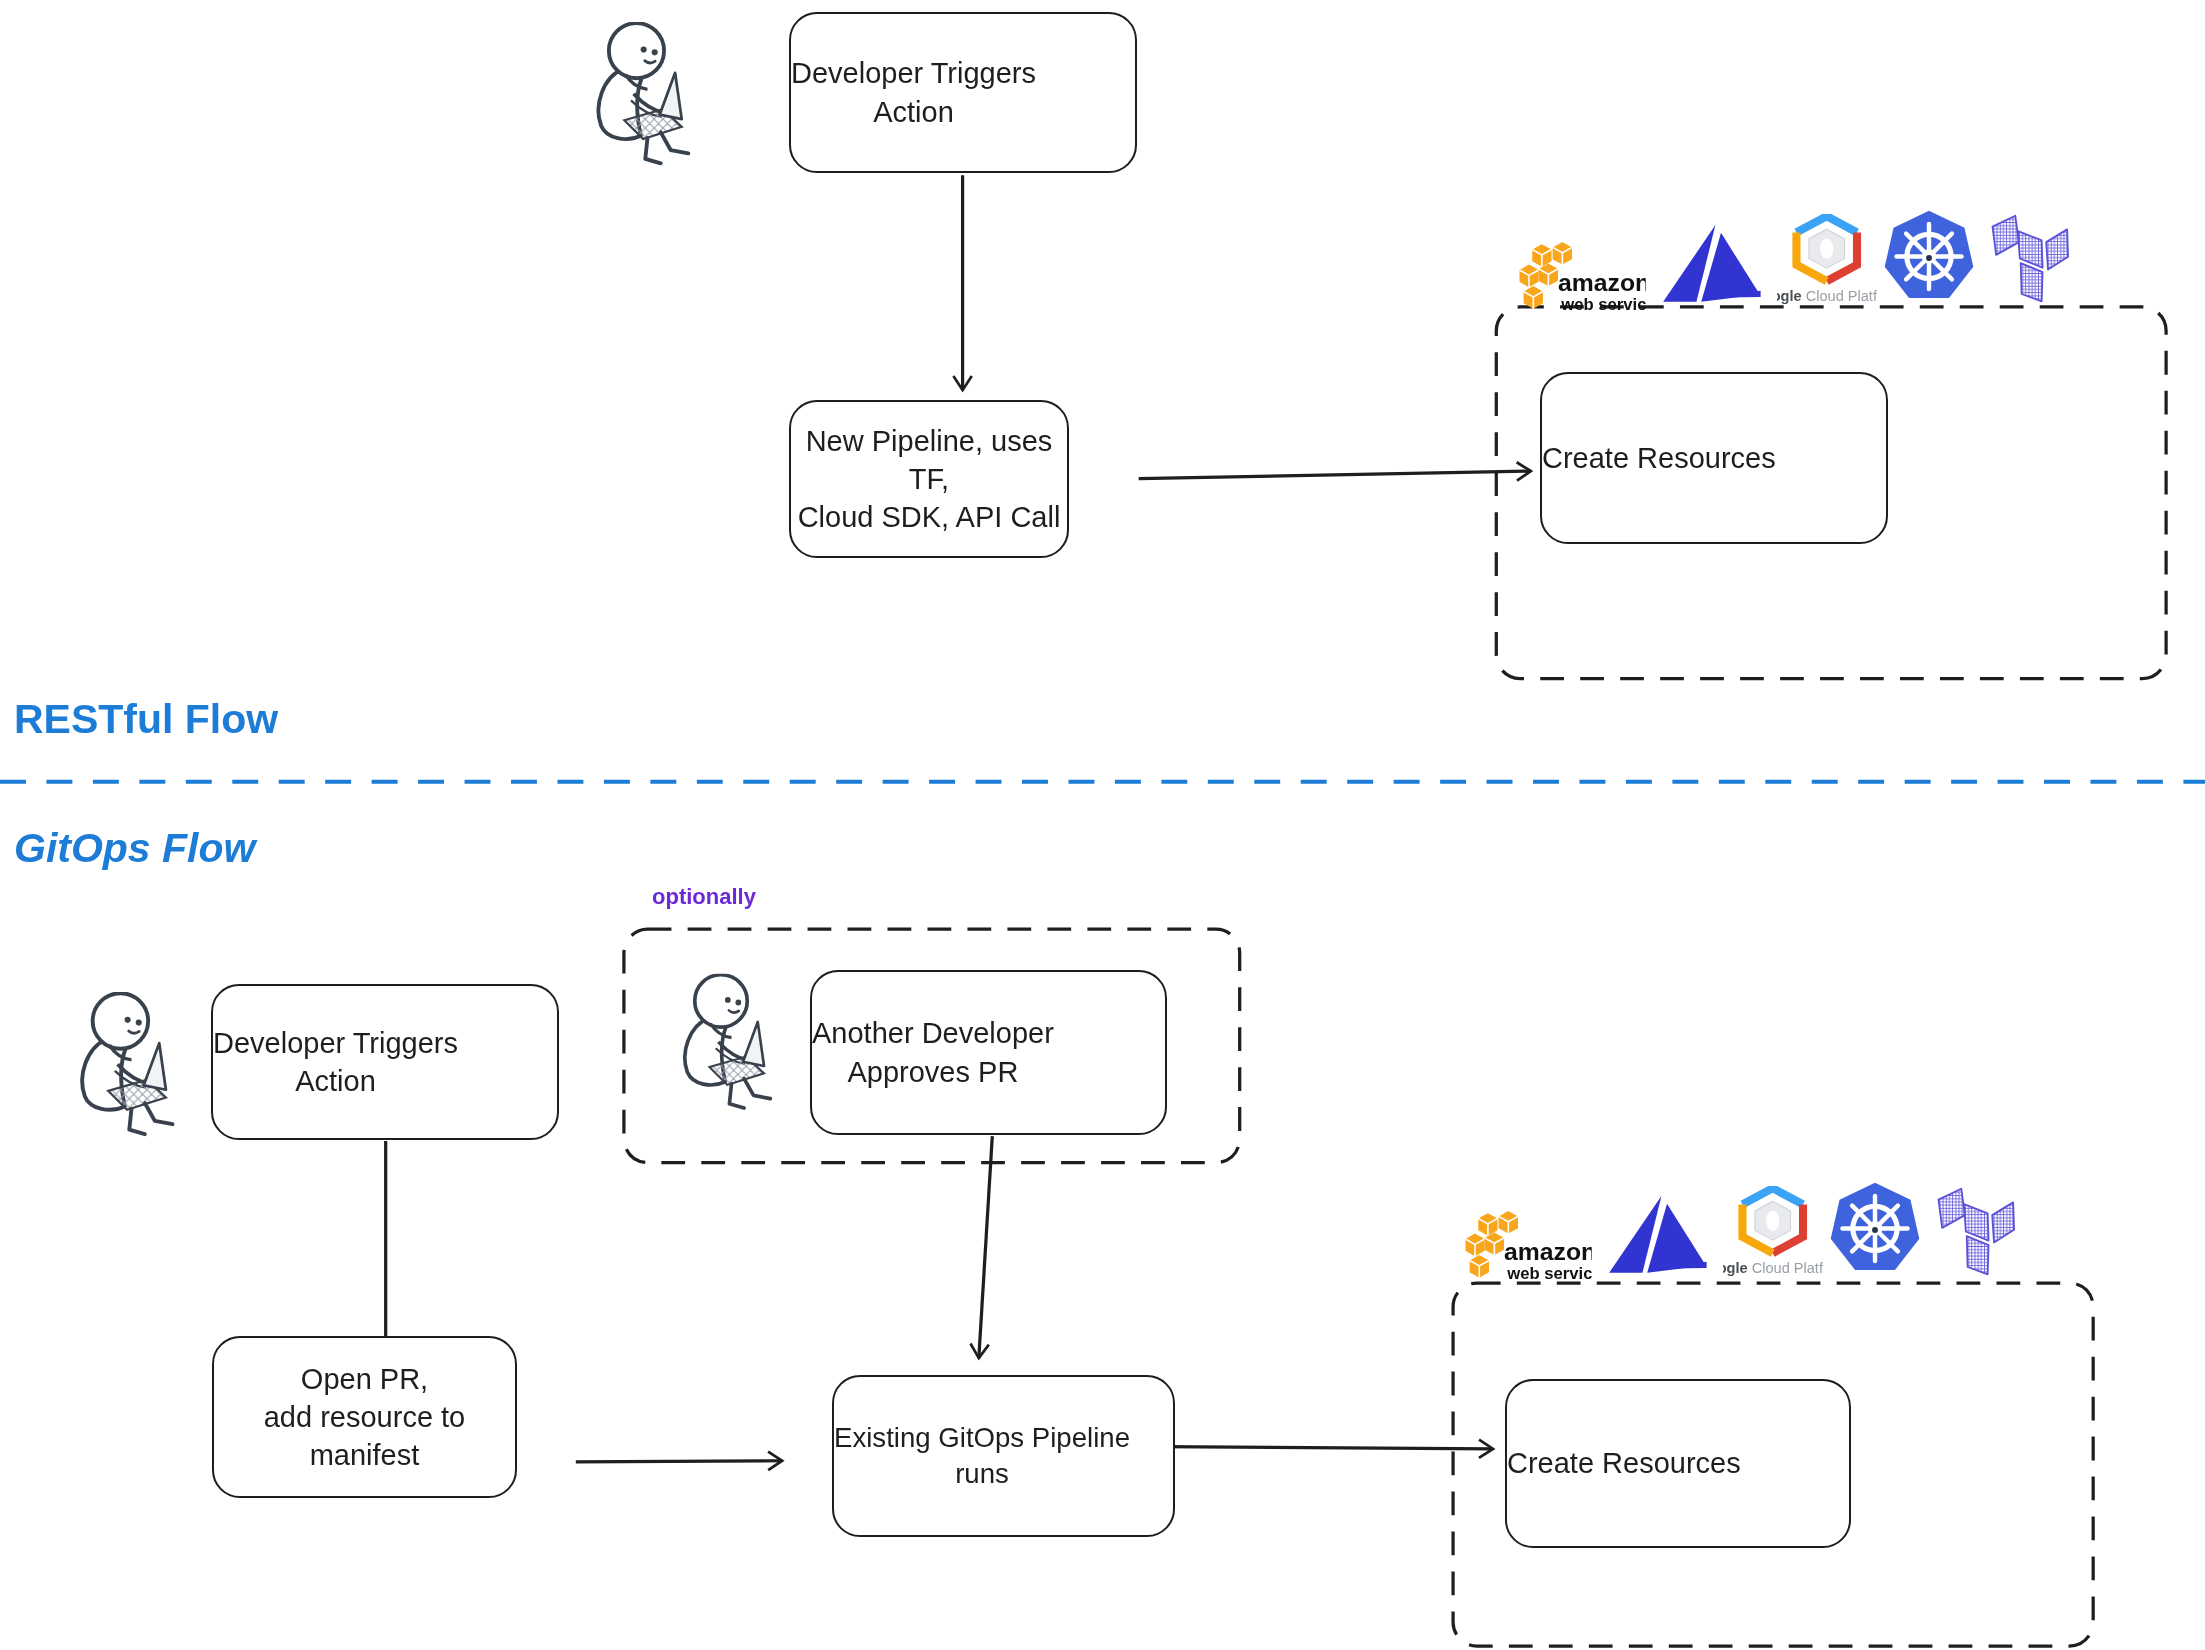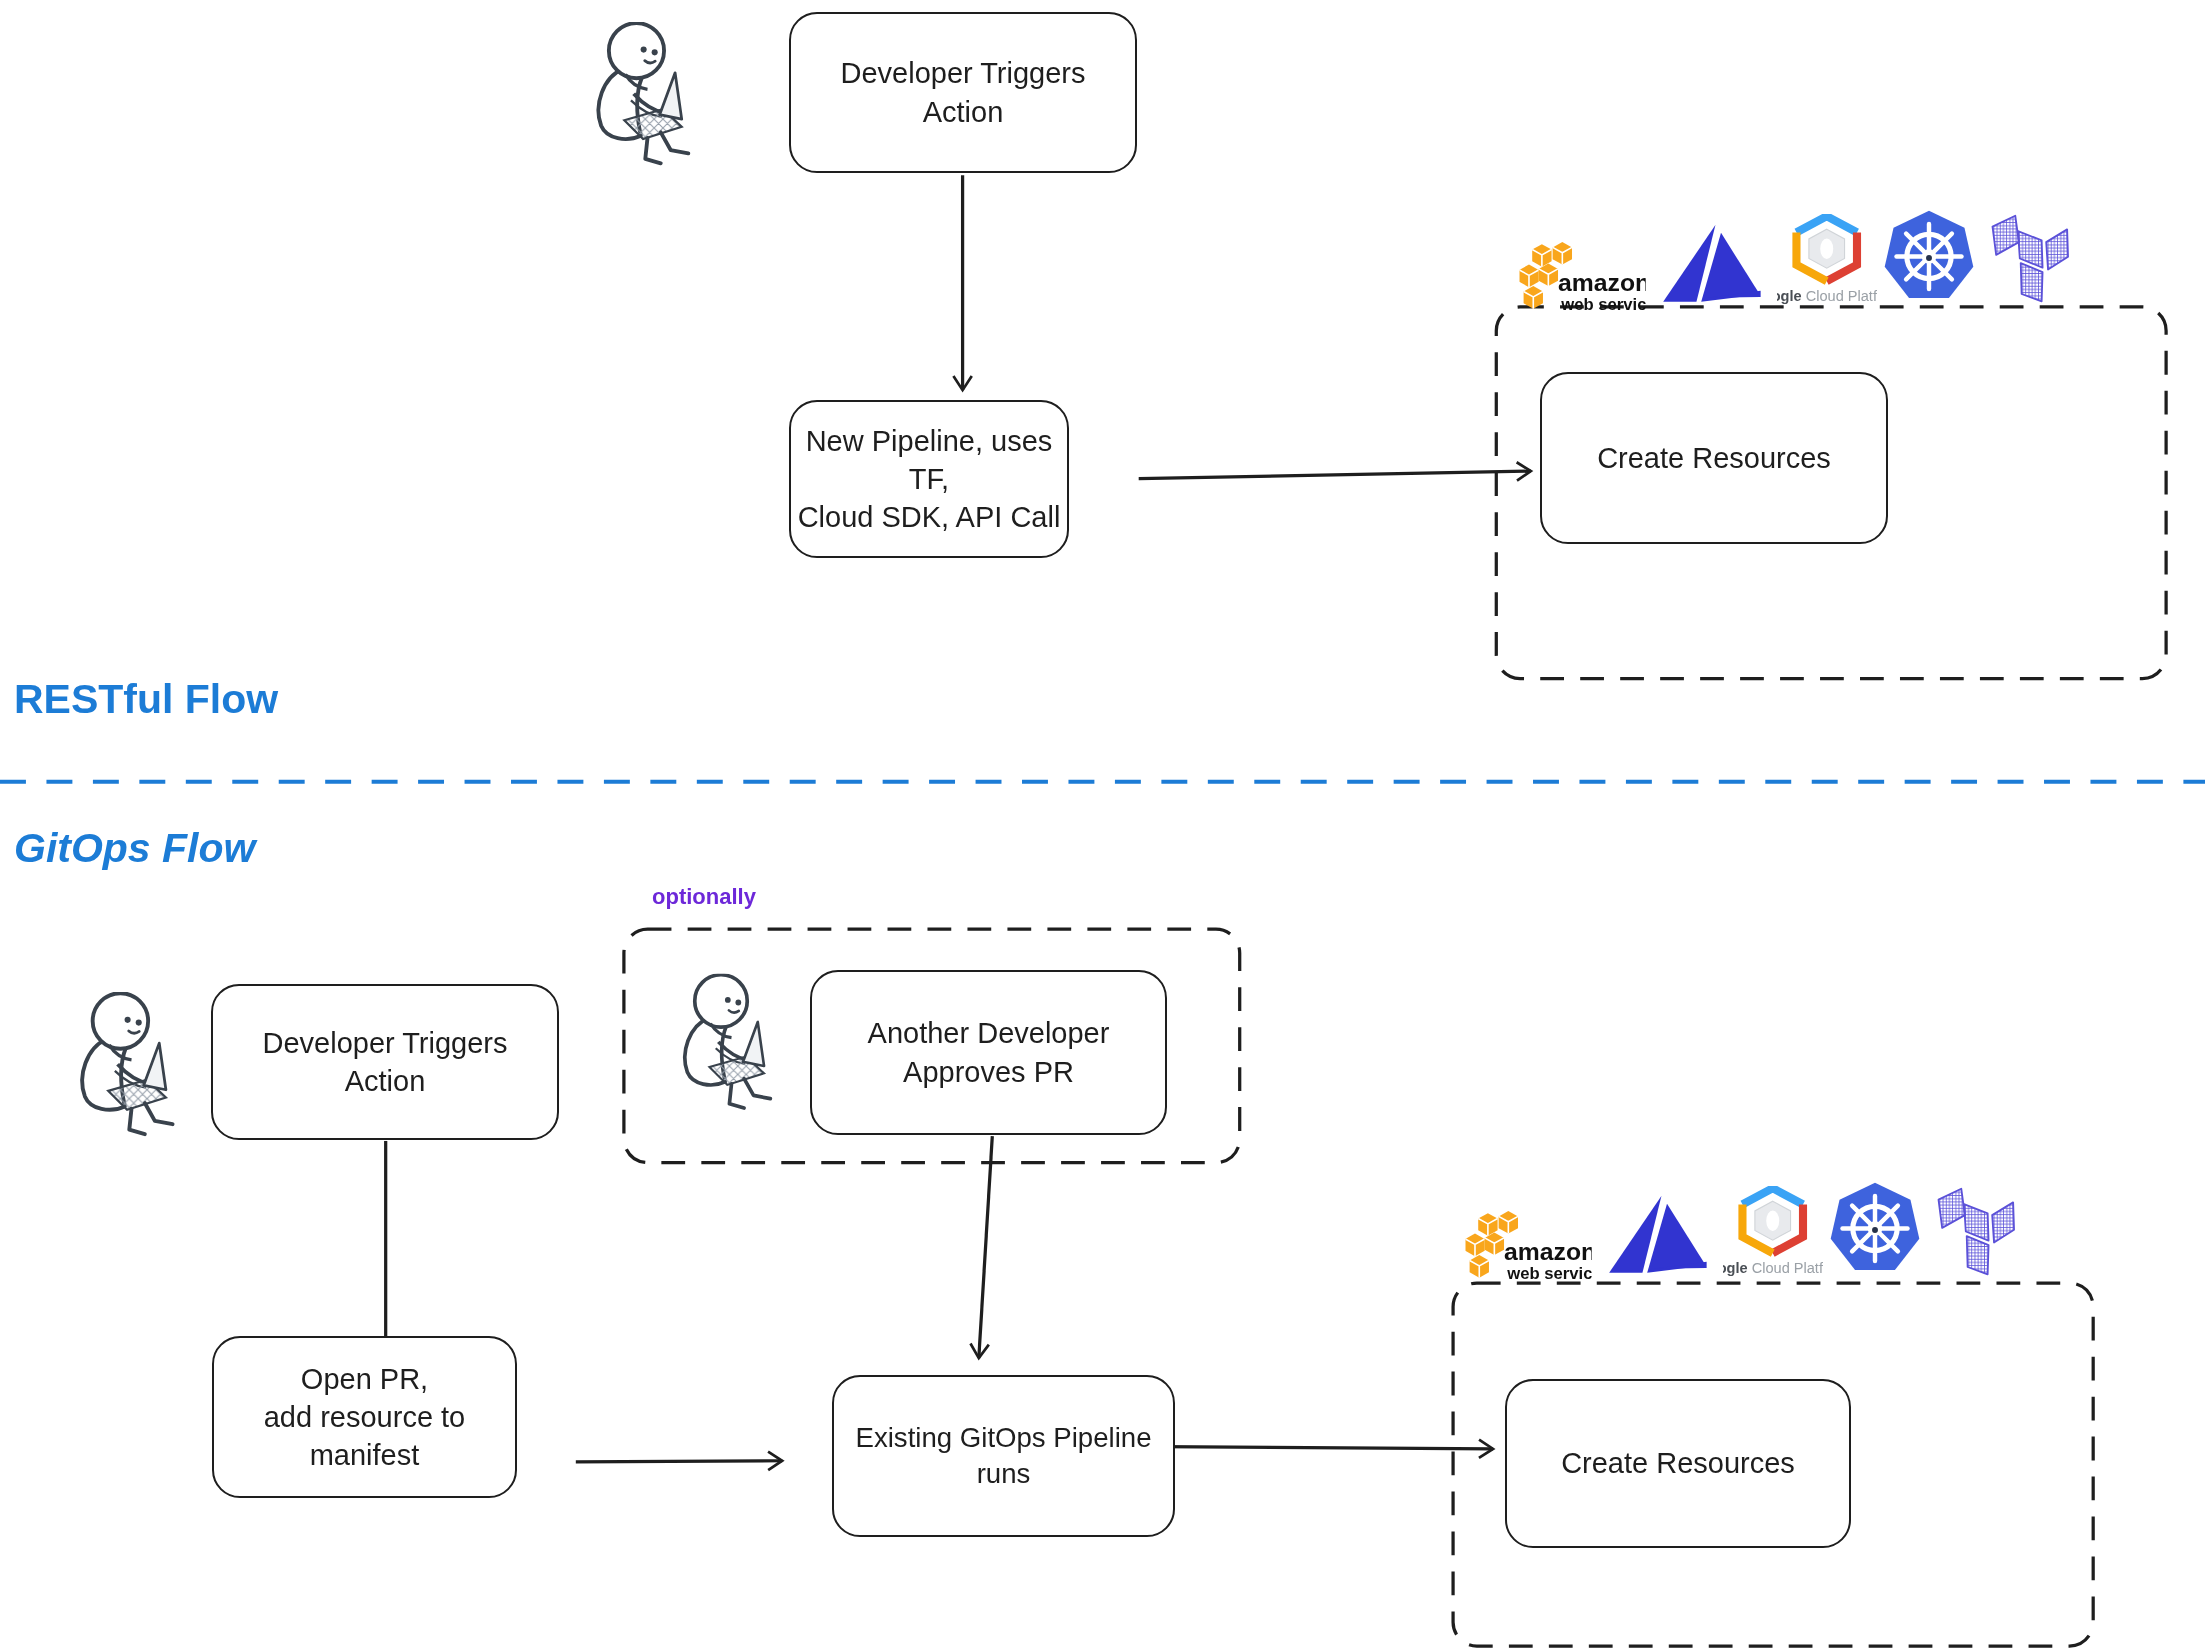--- a/index.html
+++ b/index.html
@@ -1,20 +1,20 @@
 <!DOCTYPE html>
 <html style="font-size:8.6px"><head>
 <meta charset="utf-8">
 <style>
   html,body{margin:0;padding:0;background:#ffffff;}
   .canvas{position:relative;width:2205px;height:1651px;background:#ffffff;overflow:hidden;
           font-family:"Liberation Sans", sans-serif;color:#1e1e1e;}
   .overlay{position:absolute;left:0;top:0;width:2205px;height:1651px;pointer-events:none;}
   .node{position:absolute;background:#ffffff;border:2.7px solid #1e1e1e;border-radius:28px;
-        display:flex;align-items:center;justify-content:center;text-align:center;
+        display:flex;align-items:center;justify-content:flex-start;text-align:center;
         font-size:29px;line-height:1.32;white-space:pre-line;box-sizing:border-box;z-index:3;}
   .section-label{position:absolute;font-size:41px;font-weight:700;z-index:3;}
   .annotation{position:absolute;font-size:22px;color:#6d28d9;z-index:3;font-weight:bold;}
   .logo{position:absolute;z-index:3;}
   .figure{position:absolute;z-index:3;}
   .spritesheet{position:absolute;width:0;height:0;overflow:hidden;}
 </style>
 </head>
 <body>
 
@@ -118,21 +118,21 @@
     <rect x="2690" y="2375" width="1185" height="672" rx="44" fill="none" stroke="#1e1e1e" stroke-width="6" stroke-dasharray="44 30"></rect>
 
     <line x1="1782" y1="324" x2="1782" y2="722" stroke="#1e1e1e" stroke-width="6" marker-end="url(#arrowhead)"></line>
     <line x1="2108" y1="886" x2="2834" y2="872" stroke="#1e1e1e" stroke-width="6" marker-end="url(#arrowhead)"></line>
     <line x1="714" y1="2112" x2="714" y2="2584" stroke="#1e1e1e" stroke-width="6" marker-end="url(#arrowhead)"></line>
     <line x1="1066" y1="2706" x2="1448" y2="2704" stroke="#1e1e1e" stroke-width="6" marker-end="url(#arrowhead)"></line>
     <line x1="1837" y1="2103" x2="1812" y2="2514" stroke="#1e1e1e" stroke-width="6" marker-end="url(#arrowhead)"></line>
     <line x1="2146" y1="2678" x2="2764" y2="2682" stroke="#1e1e1e" stroke-width="6" marker-end="url(#arrowhead)"></line>
   </svg>
 
-  <div class="section-label" style="left:14px;top:676px;color:#1c7cd6;">RESTful Flow</div>
+  <div class="section-label" style="left:14px;top:696px;color:#1c7cd6;">RESTful Flow</div>
   <div class="section-label" style="left:14px;top:825px;color:#1c7cd6;font-style:italic;">GitOps Flow</div>
   <div class="annotation" style="left:652px;top:884px;">optionally</div>
 
   <div class="node" style="left:789px;top:12px;width:348px;height:161px;">
     <span>Developer Triggers
 Action</span>
   </div>
 
   <div class="node" style="left:789px;top:400px;width:280px;height:158px;">
     <span>New Pipeline, uses TF,

